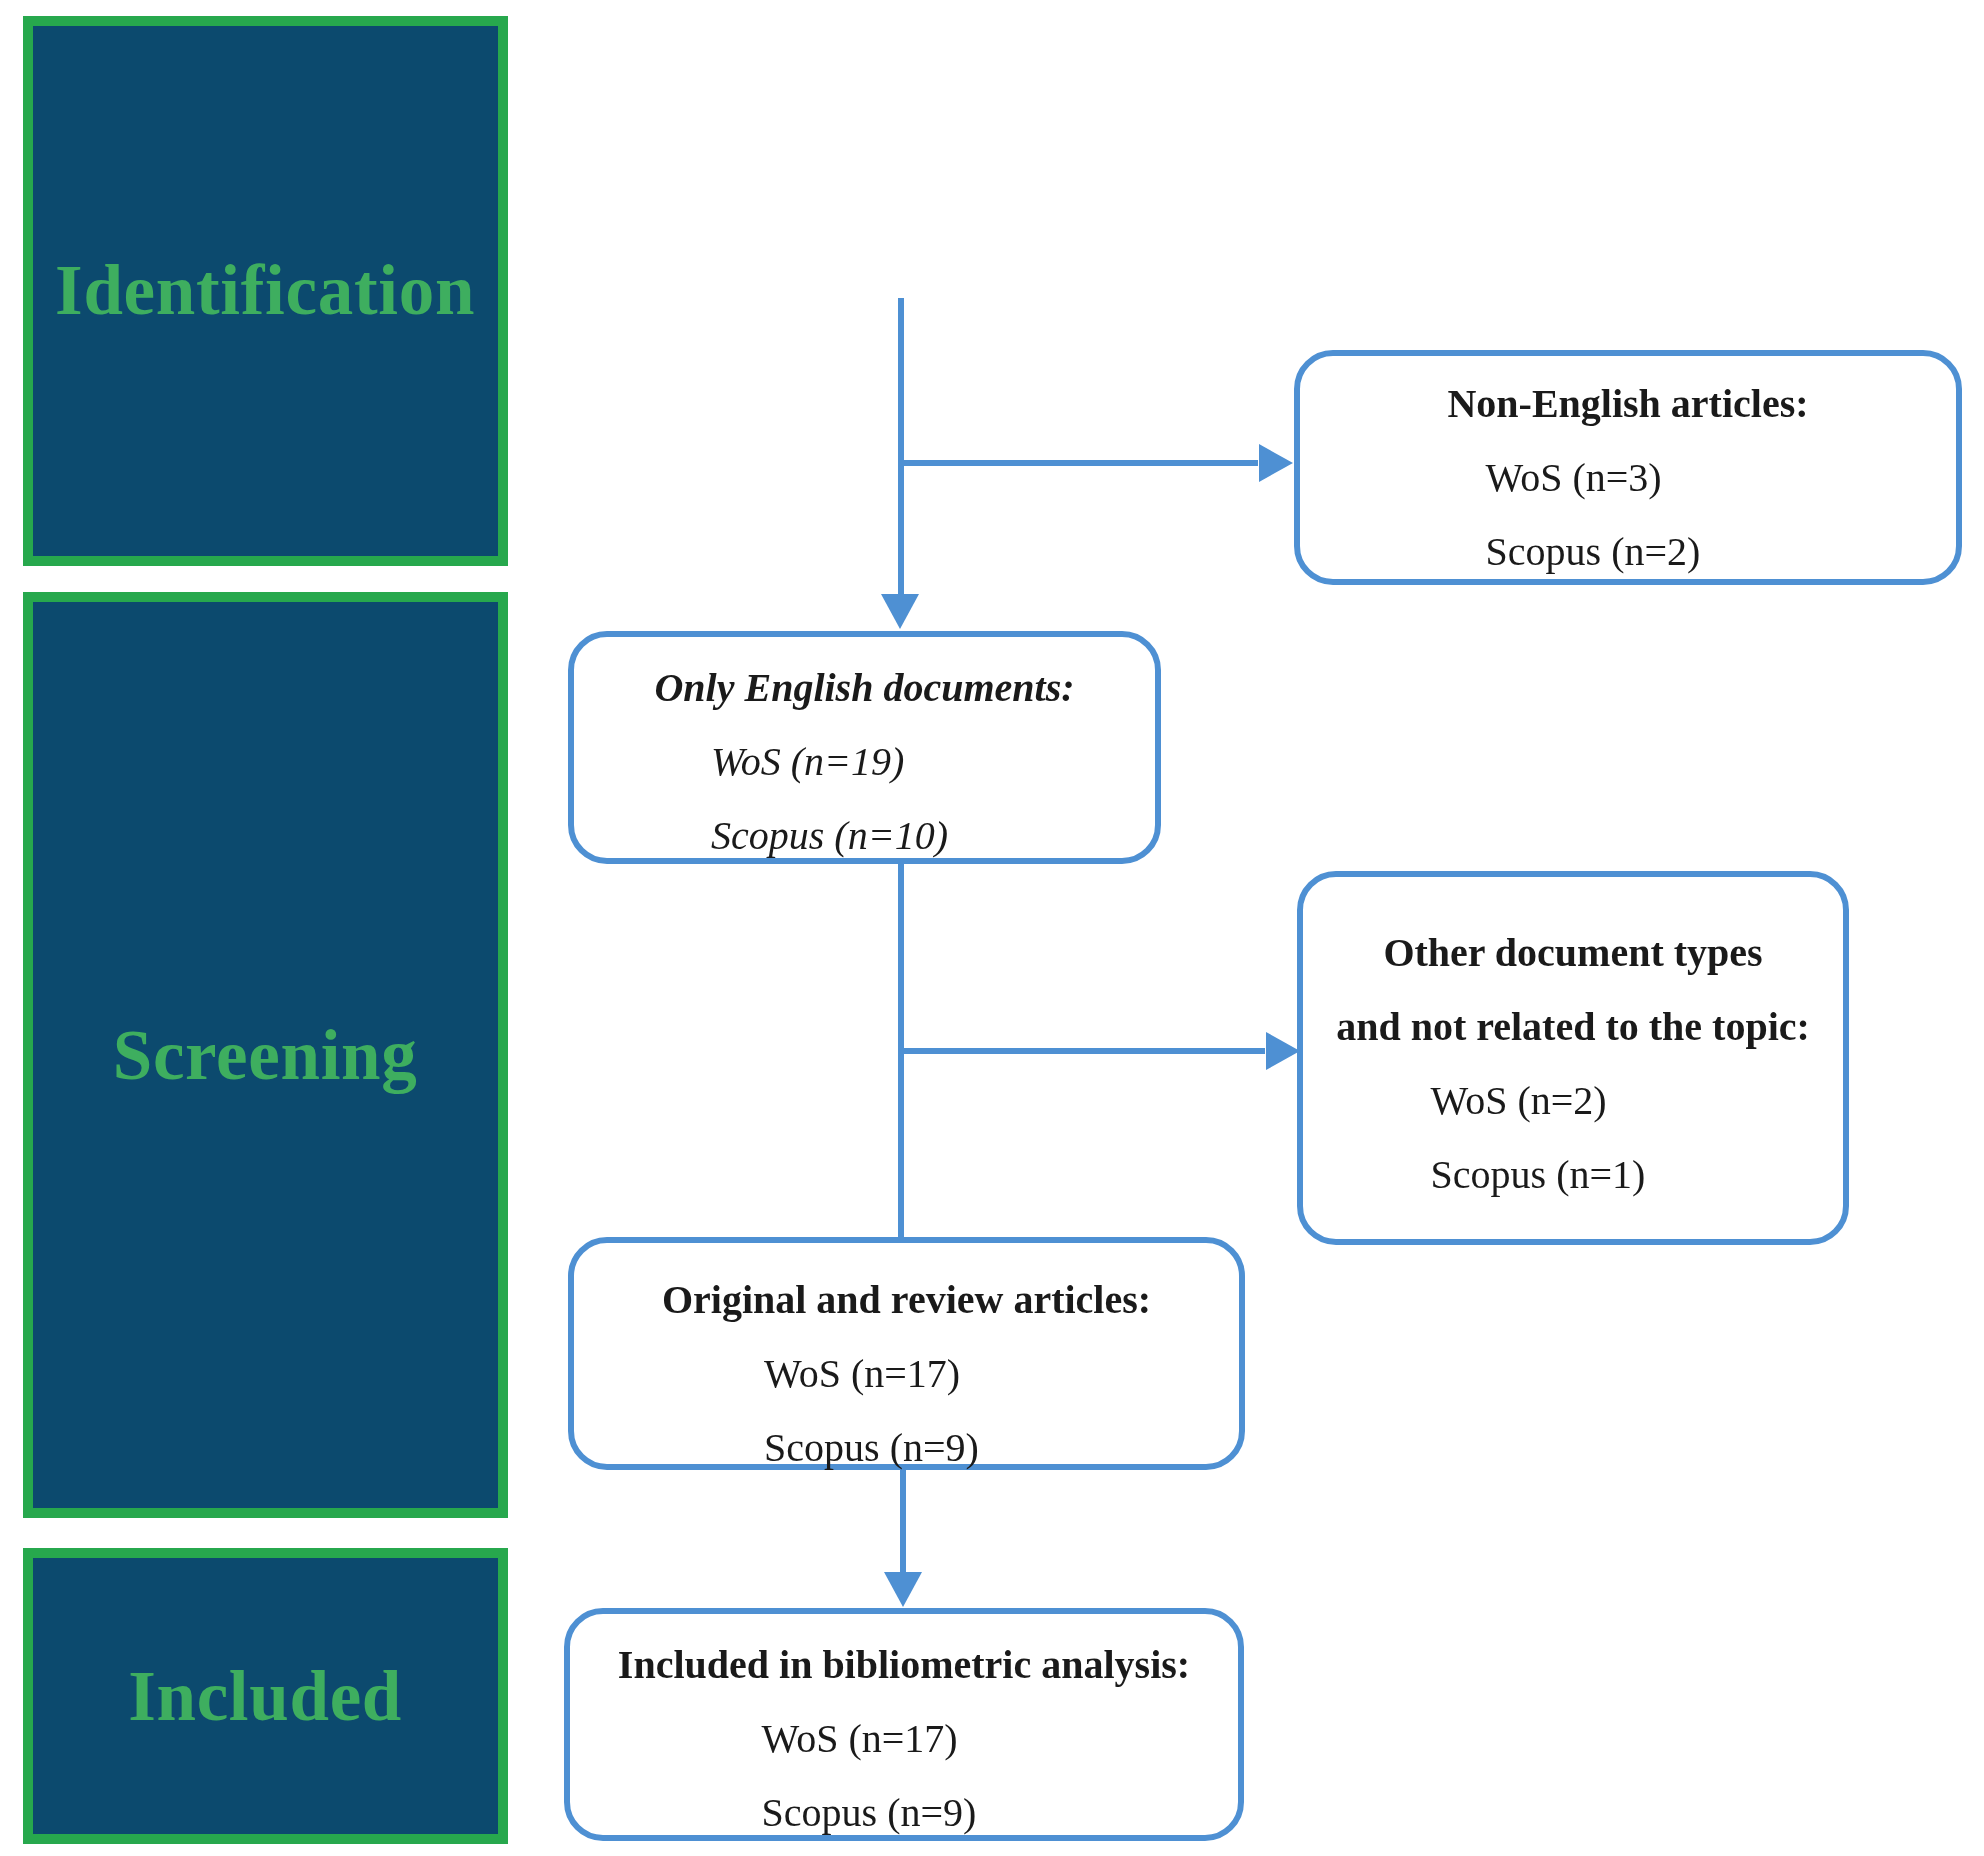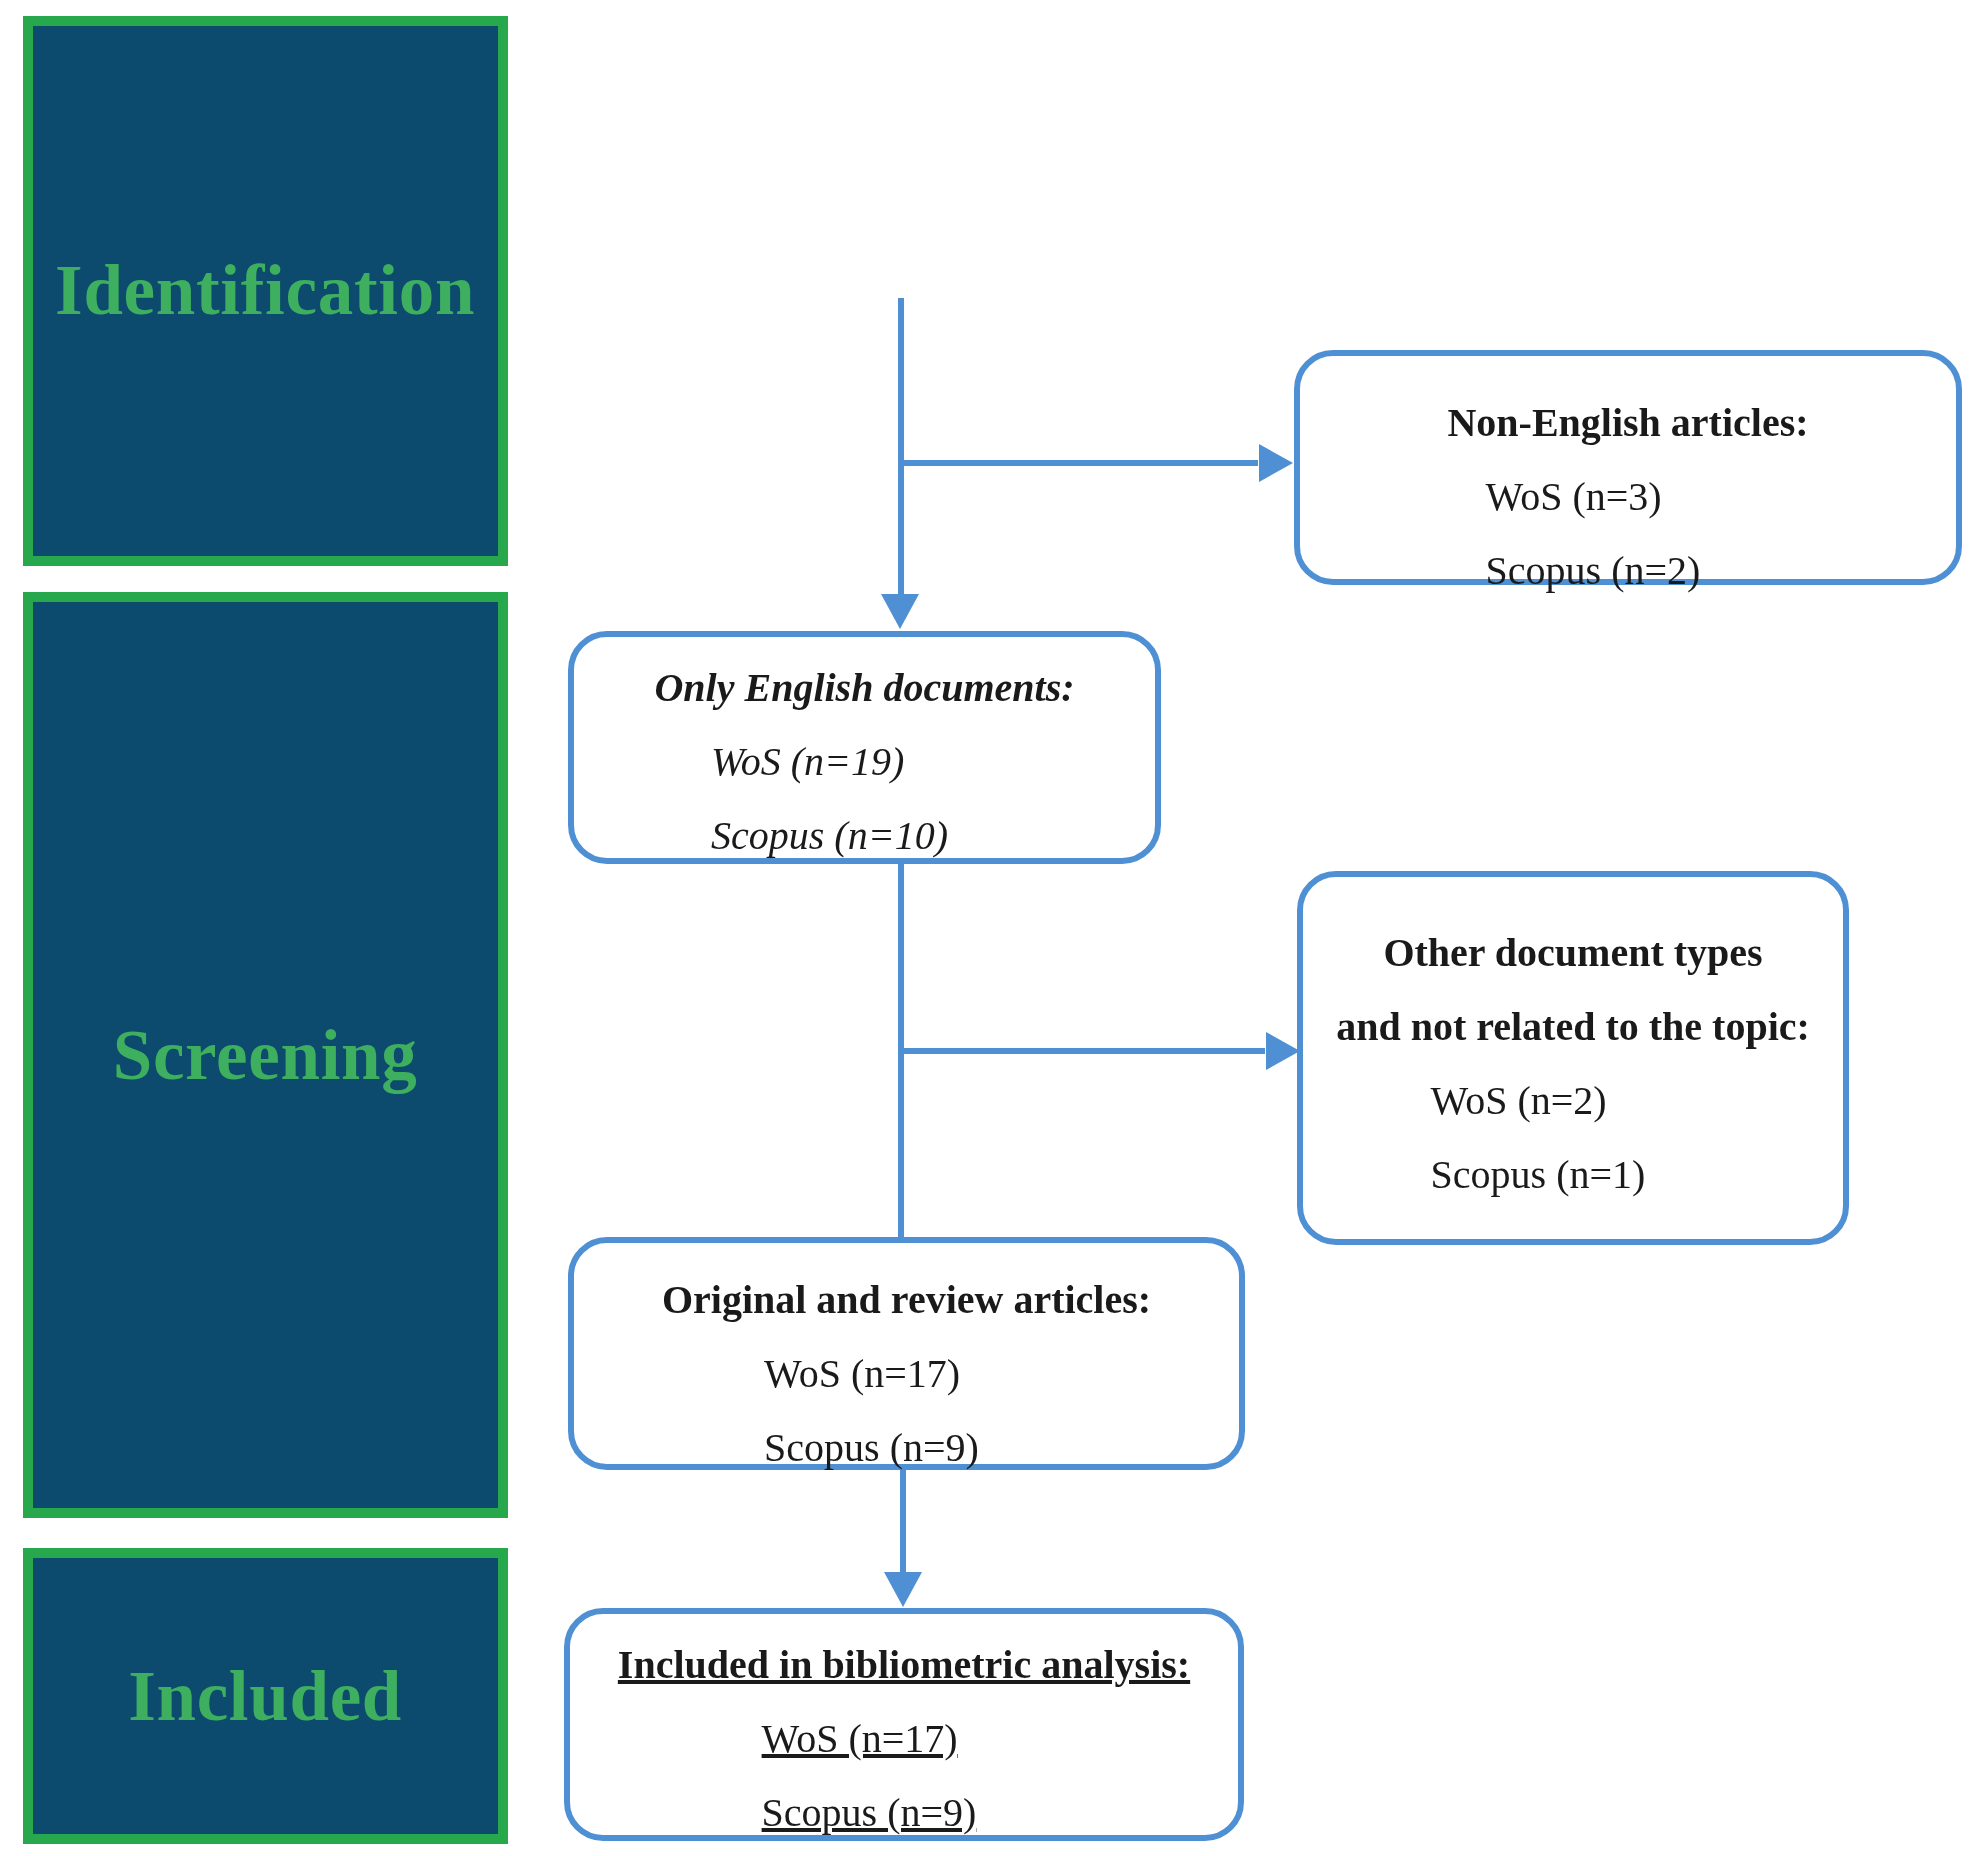--- a/index.html
+++ b/index.html
@@ -100,29 +100,29 @@
   </div>
 
   <div class="flow-box" style="left:568px; top:1237px; width:677px; height:233px; padding-top:20px;">
     <div class="flow-heading">Original and review articles:</div>
     <div class="flow-items">
       <div class="flow-item">WoS (n=17)</div>
       <div class="flow-item">Scopus (n=9)</div>
     </div>
   </div>
 
-  <div class="flow-box" style="left:564px; top:1608px; width:680px; height:233px; padding-top:14px;text-decoration:underline;">
+  <div class="flow-box" style="left:564px; top:1608px; width:680px; height:233px; padding-top:14px;">
     <div class="flow-heading">Included in bibliometric analysis:</div>
     <div class="flow-items">
       <div class="flow-item">WoS (n=17)</div>
       <div class="flow-item">Scopus (n=9)</div>
     </div>
   </div>
 
-  <div class="flow-box" style="left:1294px; top:350px; width:668px; height:235px; padding-top:30px;">
+  <div class="flow-box" style="left:1294px; top:350px; width:668px; height:235px; padding-top:11px;">
     <div class="flow-heading">Non-English articles:</div>
     <div class="flow-items">
       <div class="flow-item">WoS (n=3)</div>
       <div class="flow-item">Scopus (n=2)</div>
     </div>
   </div>
 
   <div class="flow-box" style="left:1297px; top:871px; width:552px; height:374px; padding-top:39px;">
     <div class="flow-heading">Other document types
 and not related to the topic:</div>

